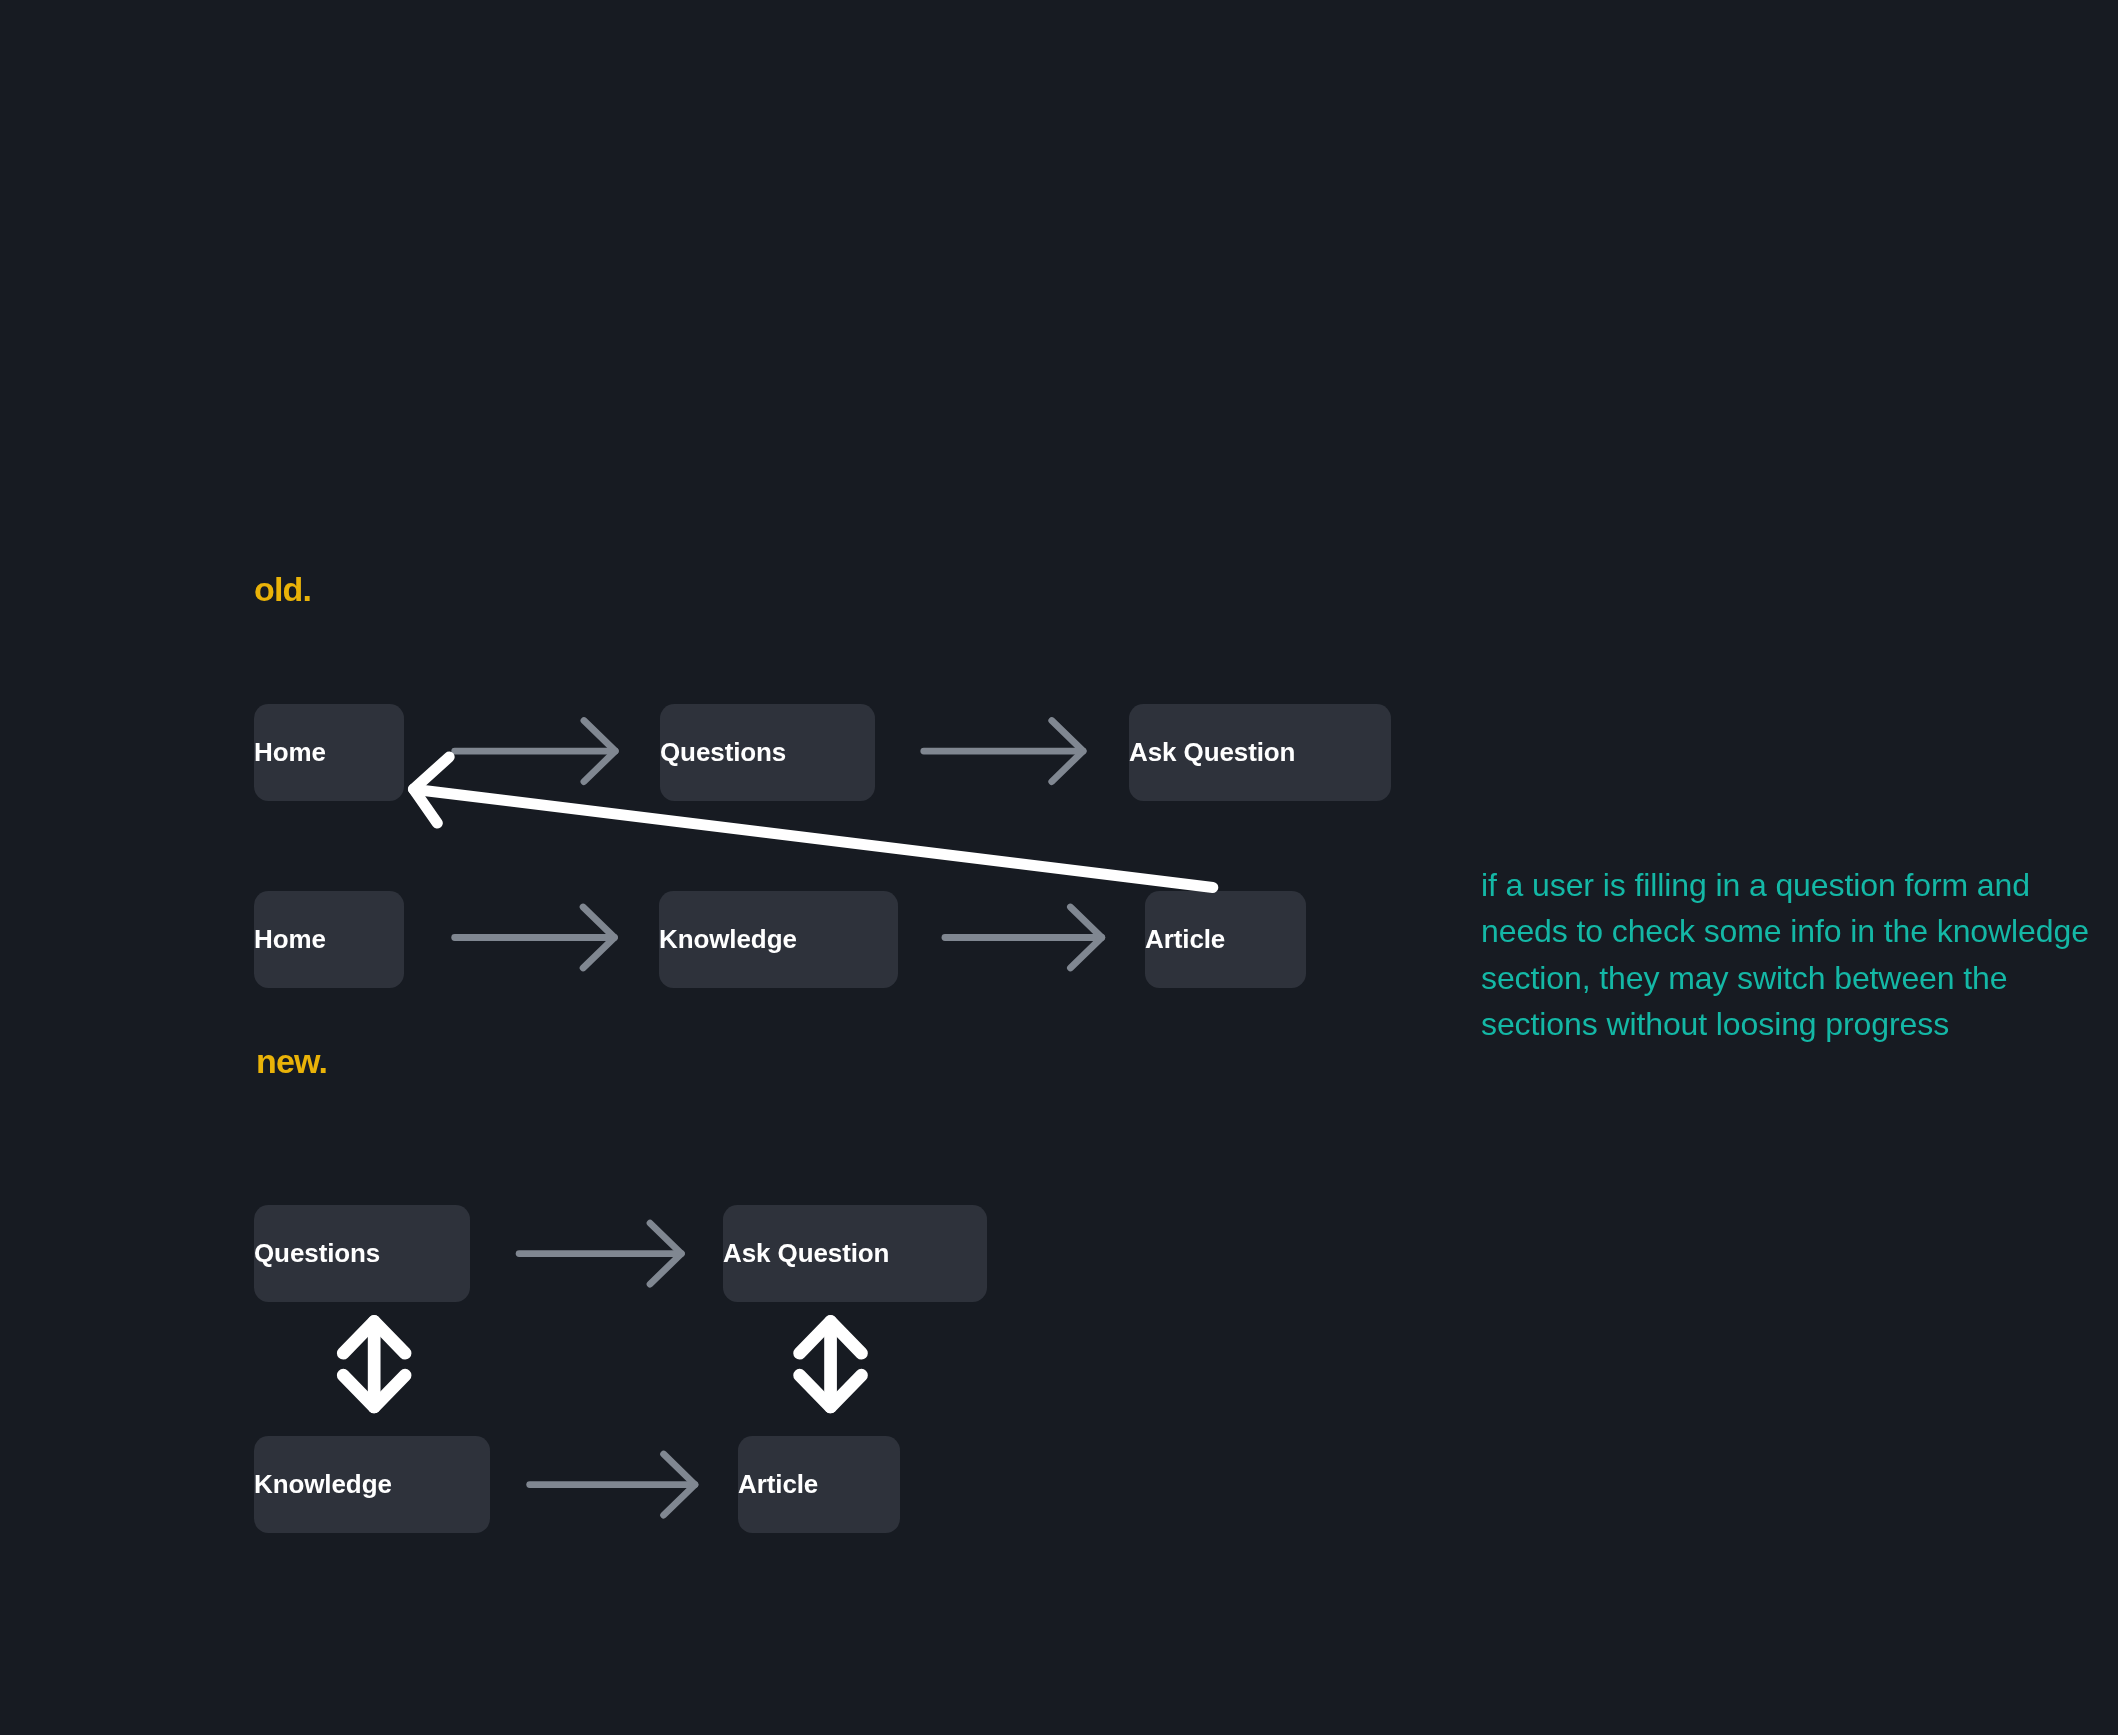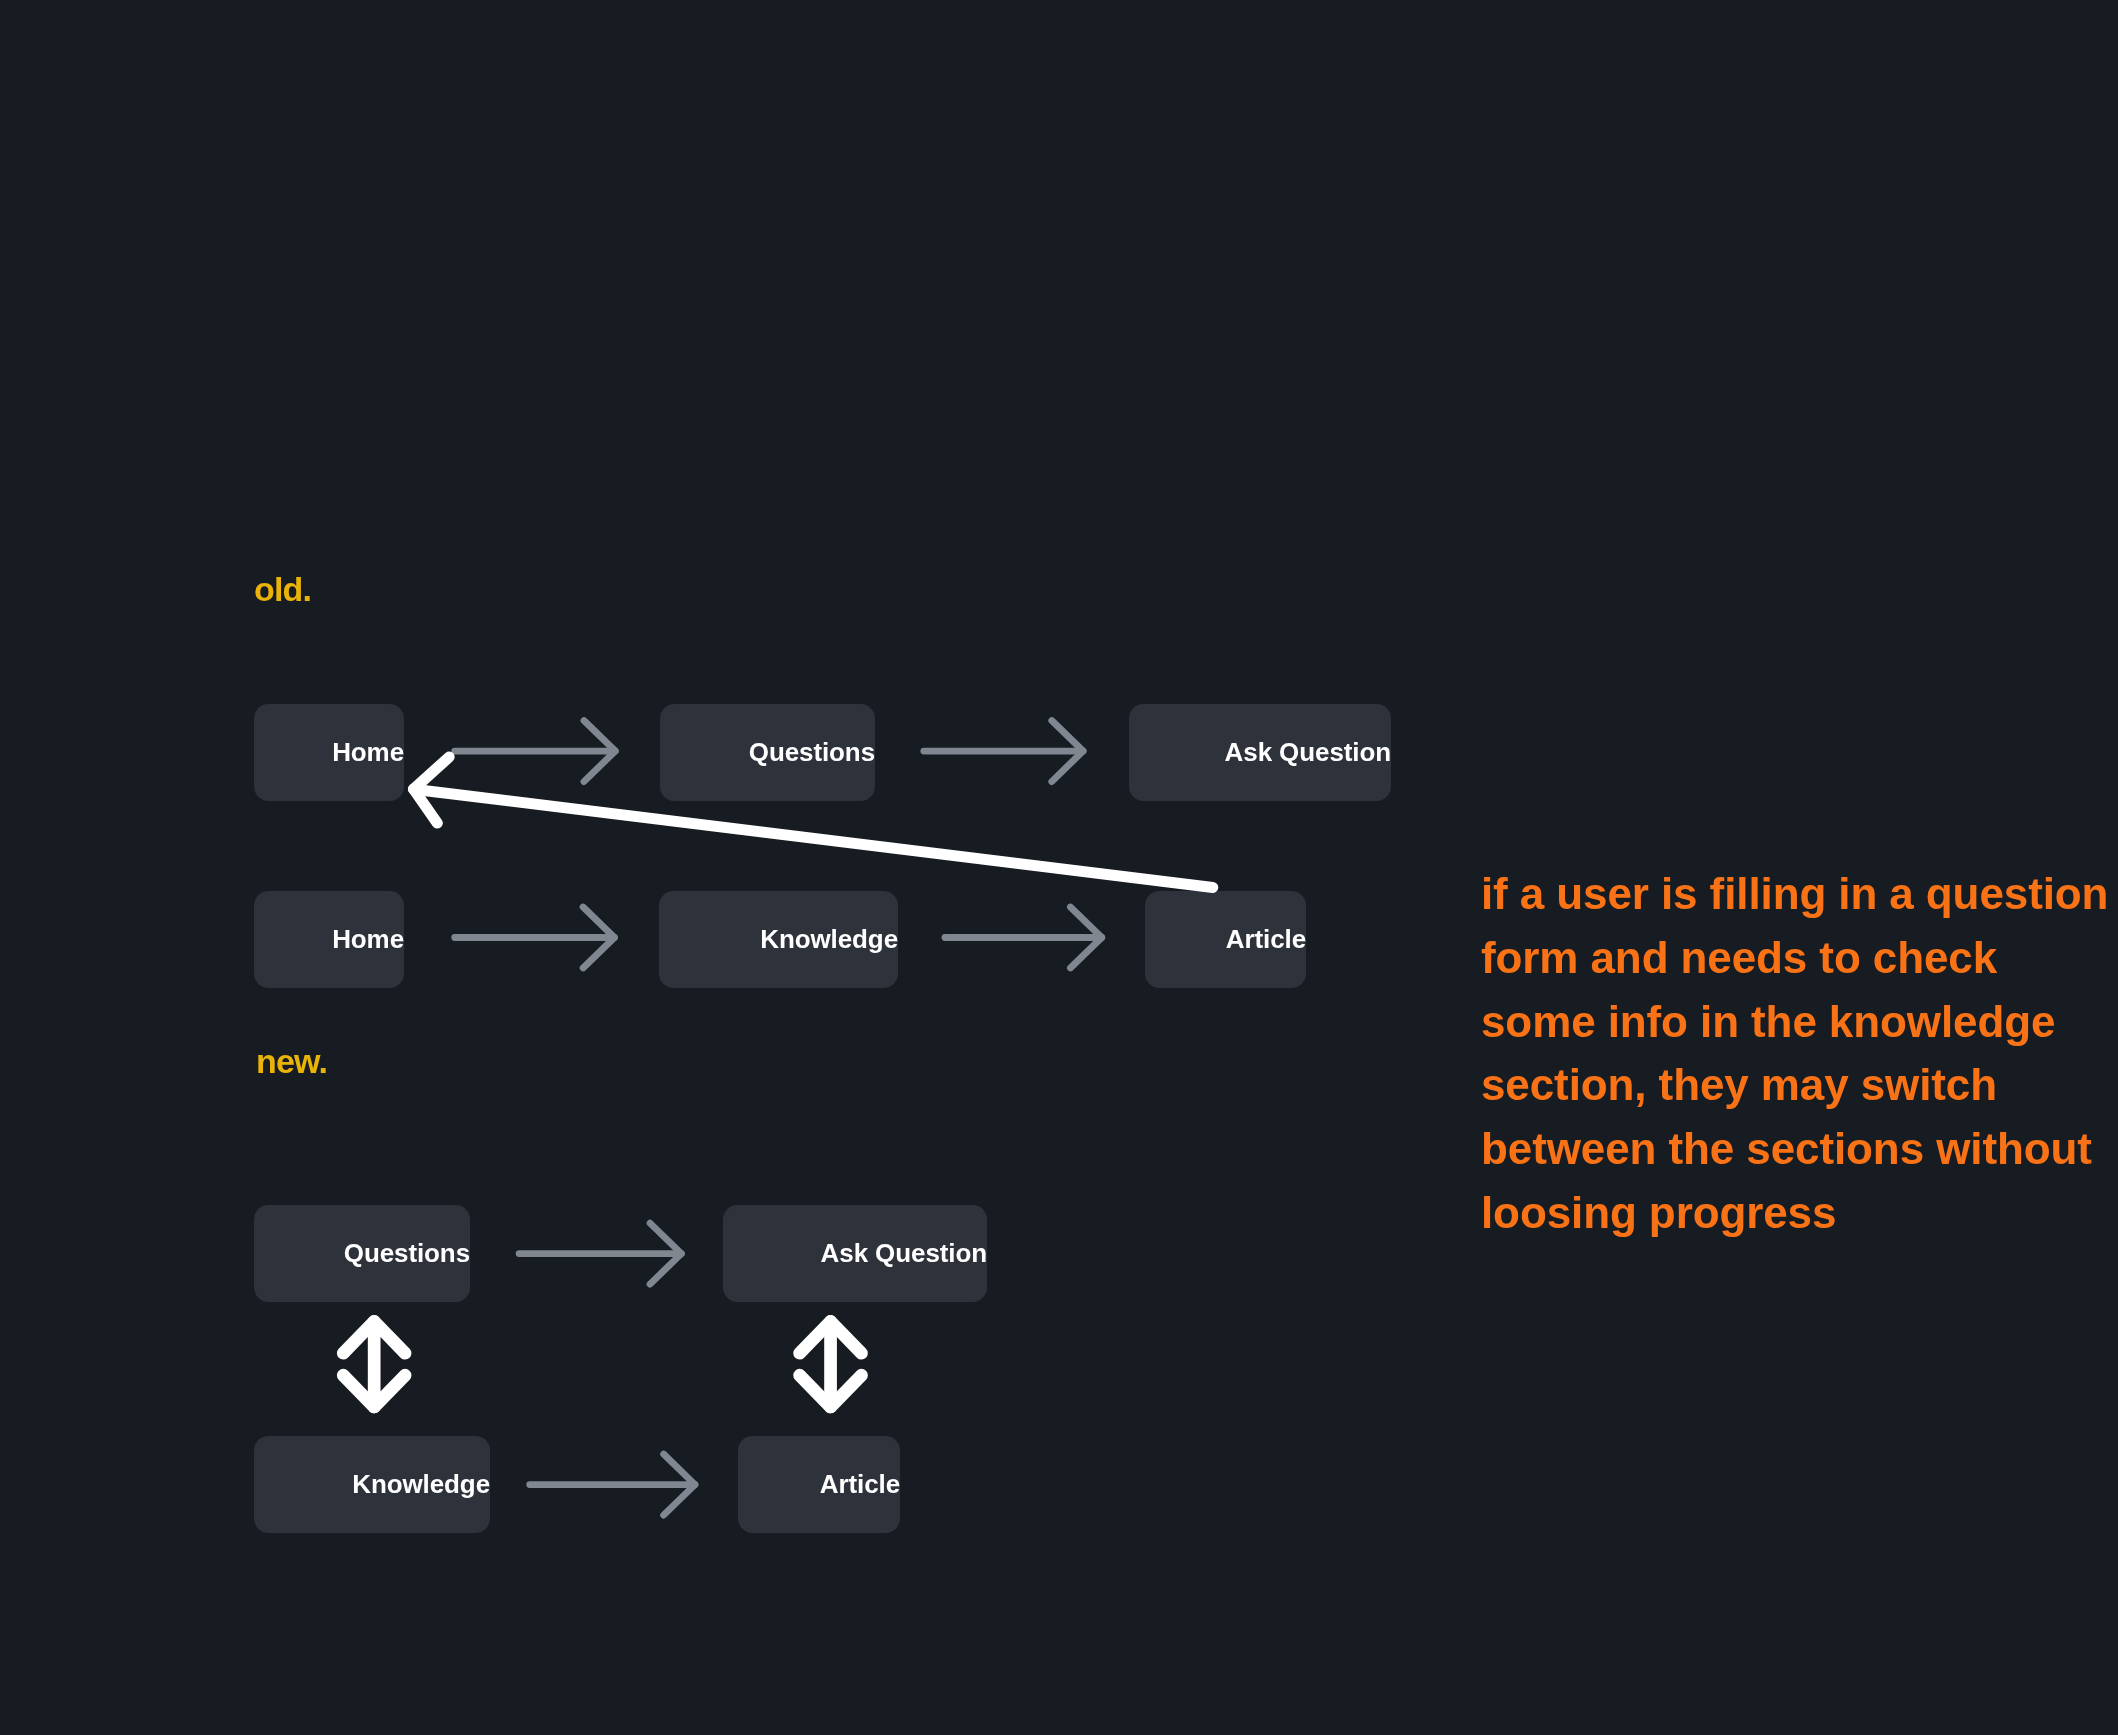--- a/index.html
+++ b/index.html
@@ -30,23 +30,23 @@
     line-height: 1.45;
     letter-spacing: -0.2px;
     white-space: pre-line;
   }
 
   .side-paragraph {
     position: absolute;
     left: 1481px;
     top: 862px;
     width: 636px;
-    color: #f97316;
-    font-size: 44px;
-    font-weight: 700;
+    color: #14b8a6;
+    font-size: 32px;
+    font-weight: 400;
     line-height: 1.45;
     letter-spacing: -0.1px;
     white-space: pre-line;
   }
 
   
   .section-heading {
     position: absolute;
     color: #eab308;
     font-size: 34px;
@@ -57,21 +57,21 @@
   #heading-old { left: 254px; top: 572px; }
   #heading-new { left: 256px; top: 1044px; }
 
   
   .node-pill {
     position: absolute;
     background: #2e323b;
     border-radius: 14.4px;
     display: flex;
     align-items: center;
-    justify-content: flex-end;
+    justify-content: flex-start;
     box-sizing: border-box;
   }
   .node-pill span {
     color: #ffffff;
     font-size: 26px;
     font-weight: 700;
     letter-spacing: -0.1px;
     white-space: nowrap;
   }
 

